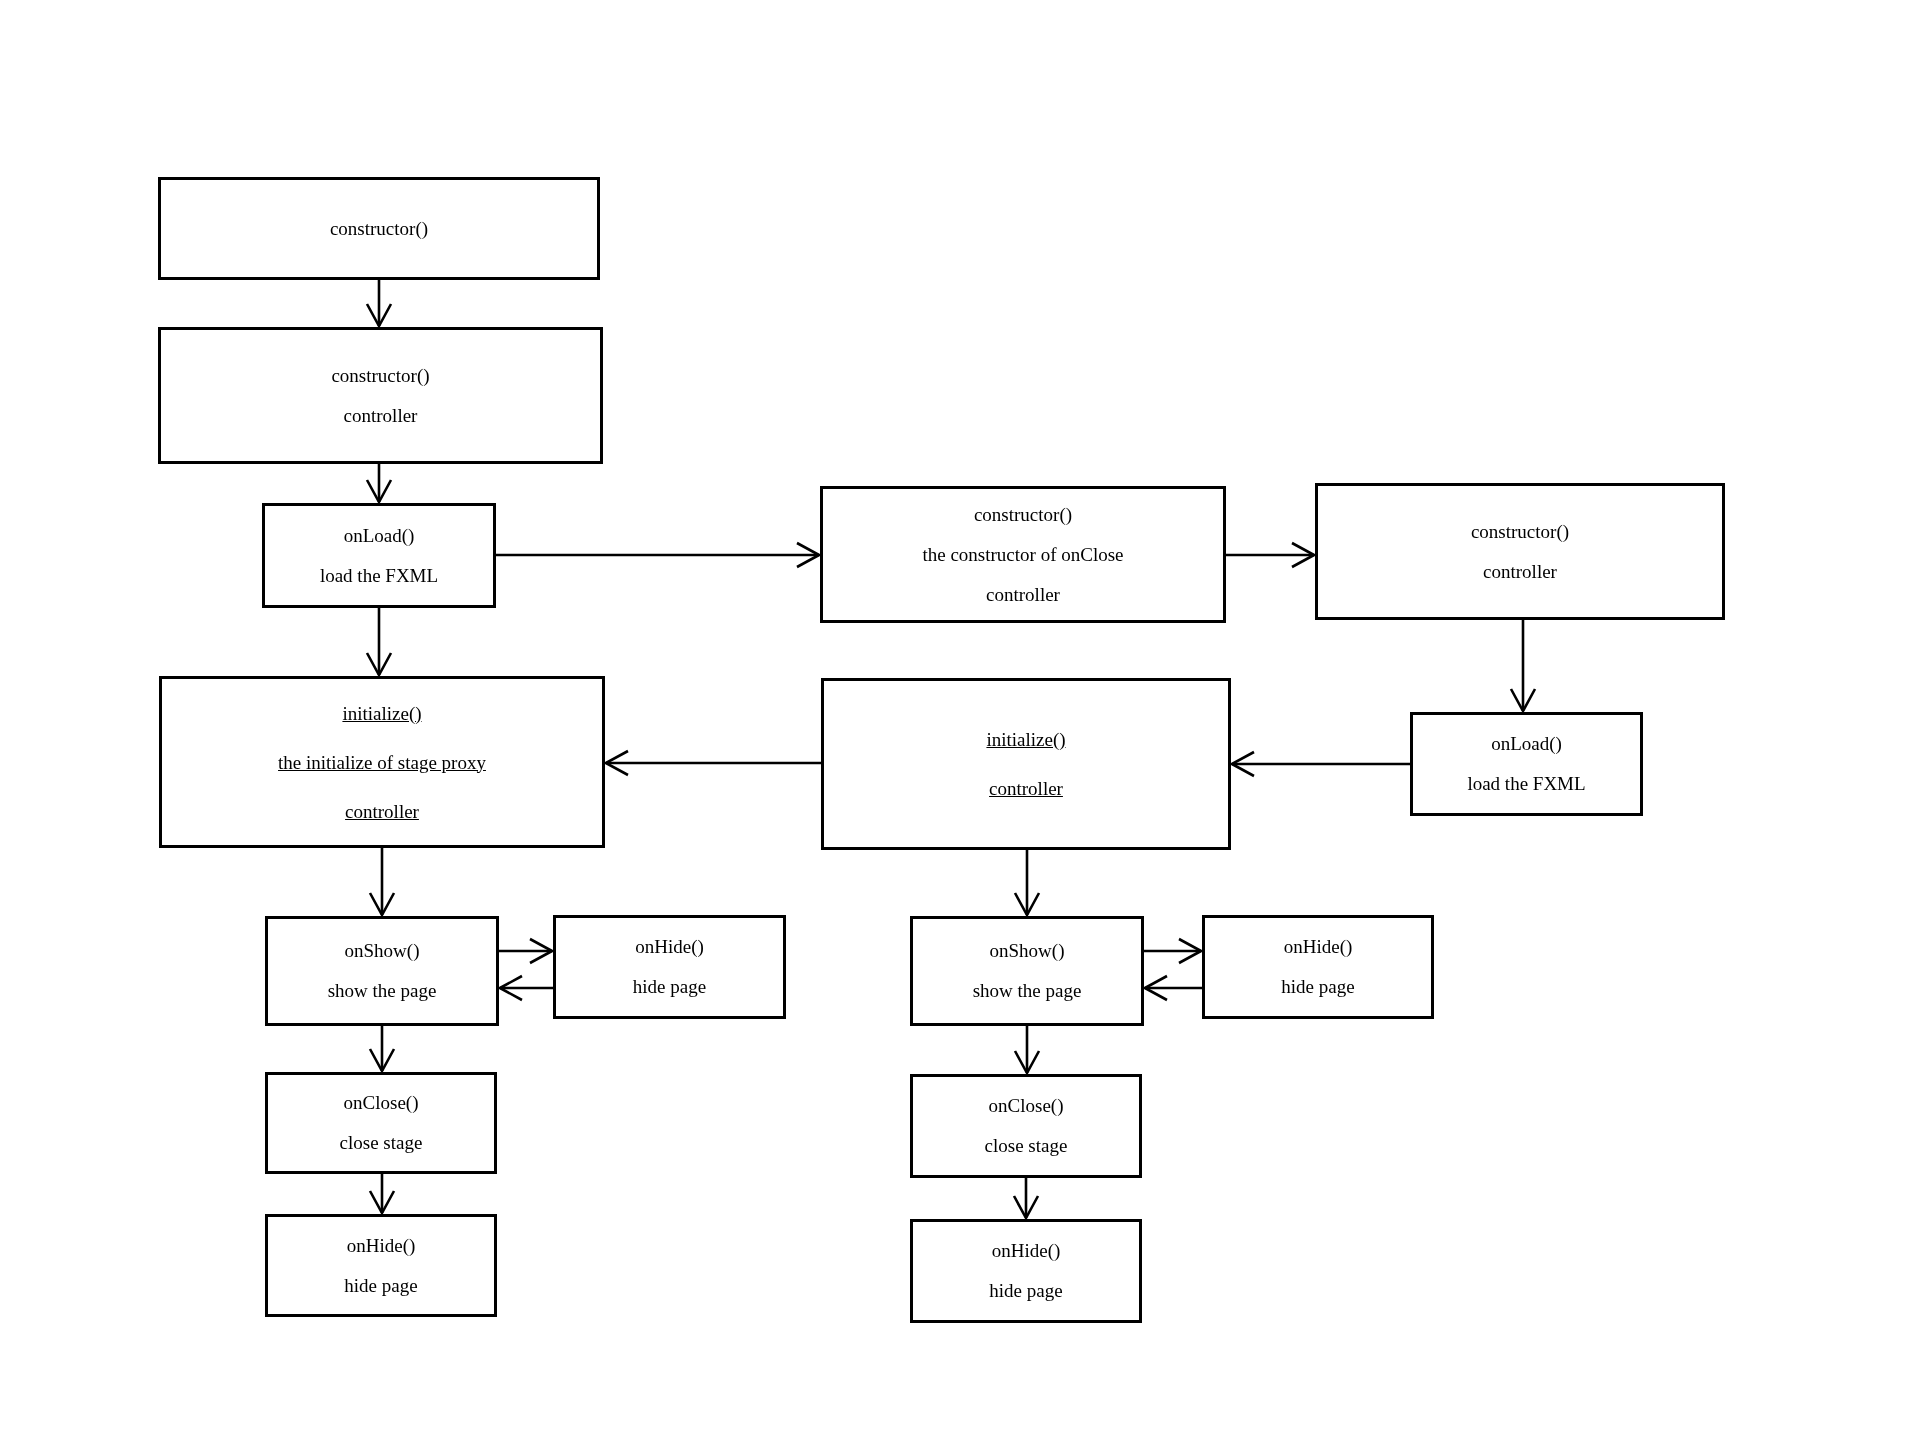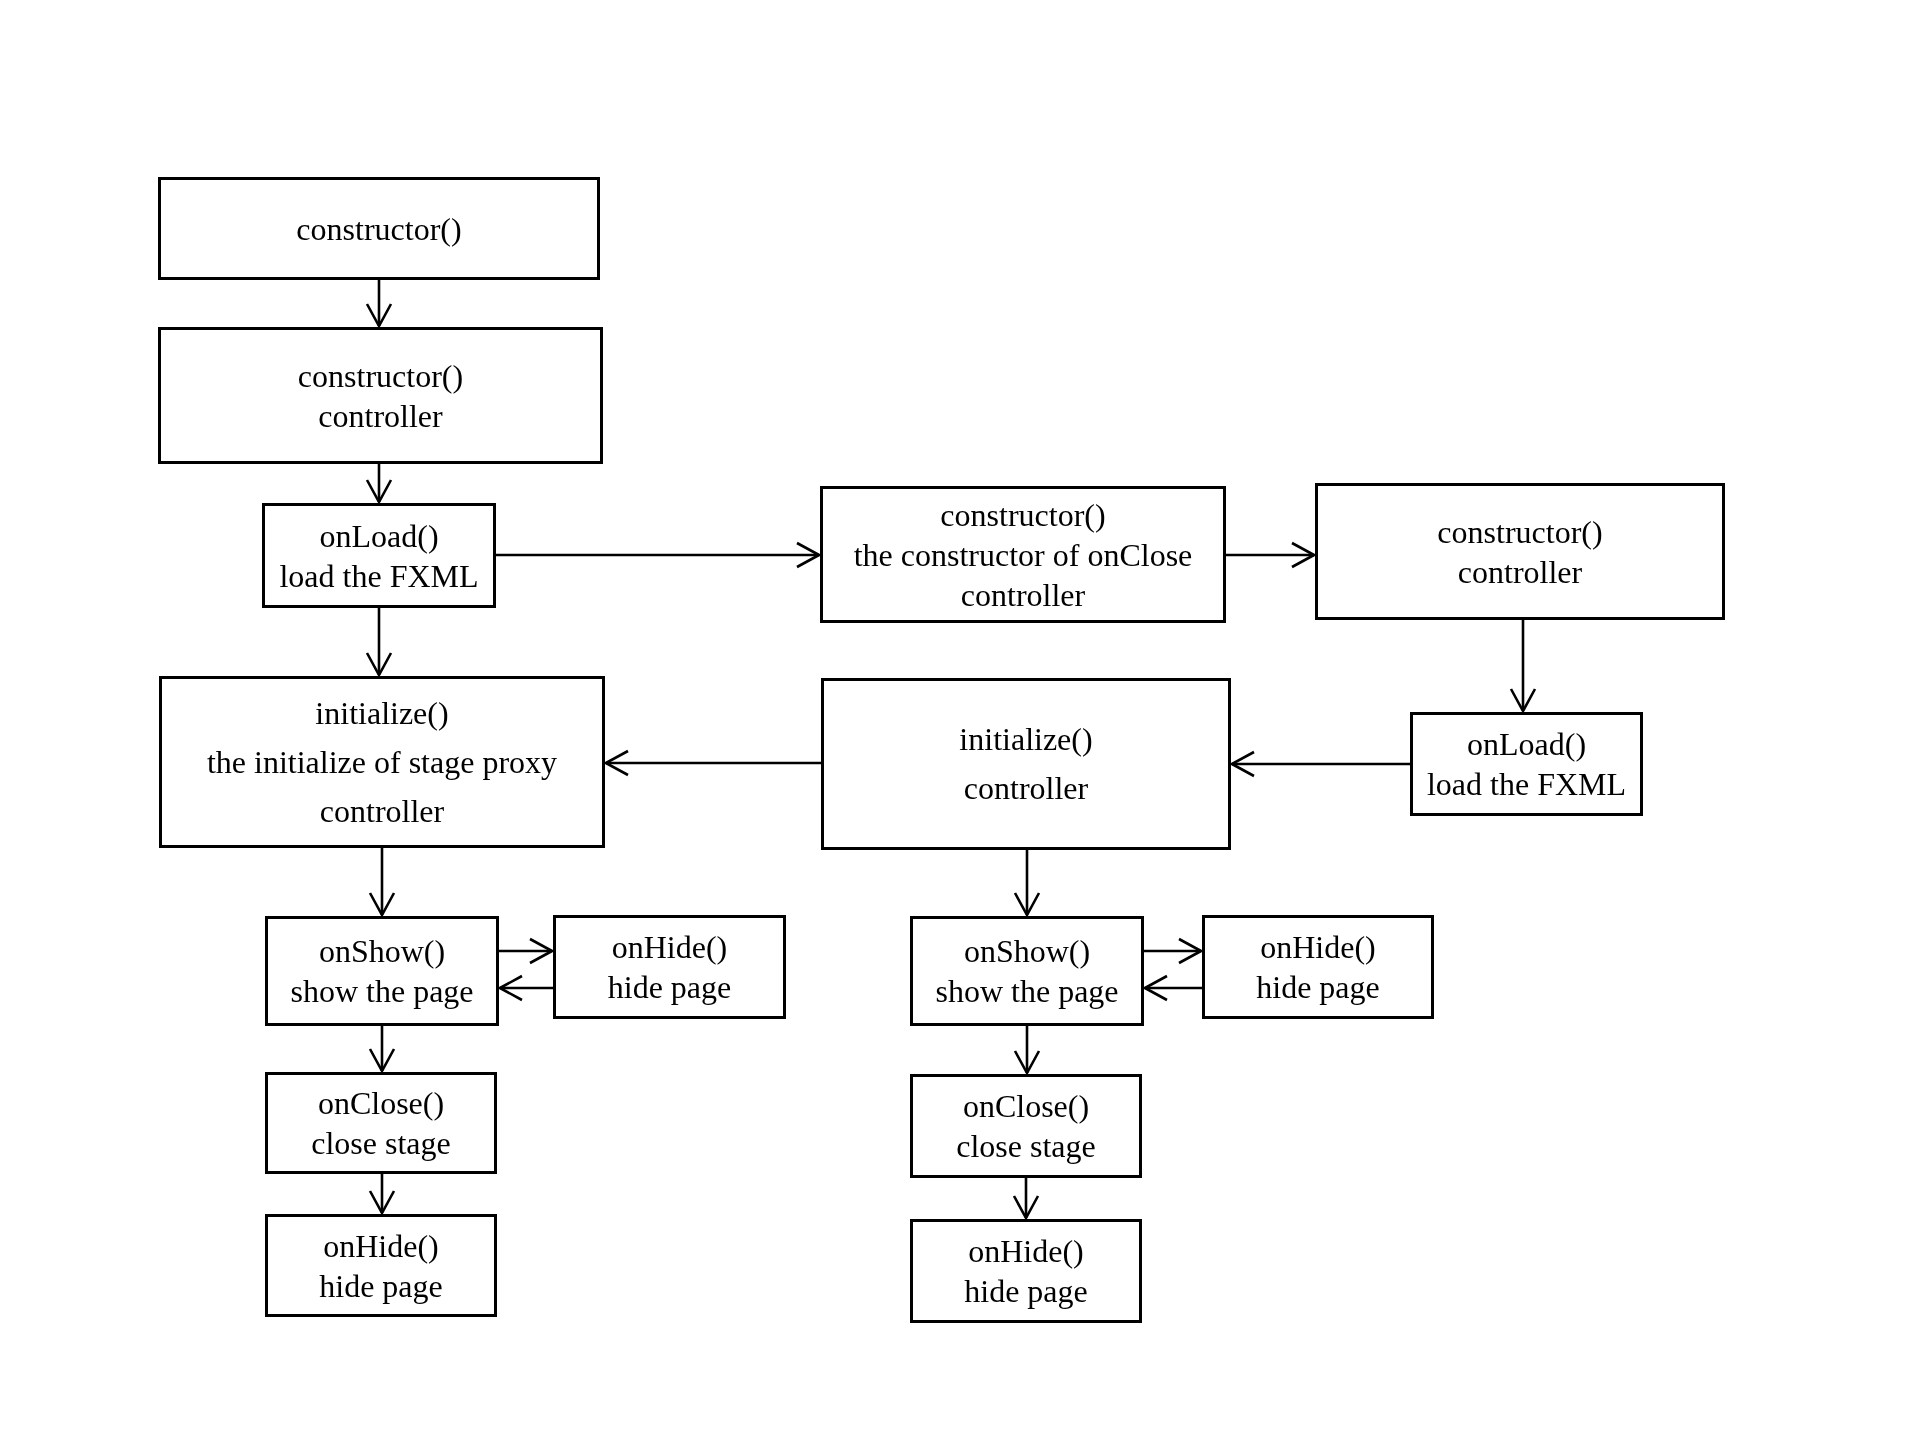--- a/index.html
+++ b/index.html
@@ -24,26 +24,26 @@
     background: #ffffff;
     display: flex;
     flex-direction: column;
     justify-content: center;
     align-items: center;
     text-align: center;
     z-index: 2;
   }
   .node .ln {
     display: block;
-    font-size: 32px;
+    font-size: 19px;
     line-height: 40px;
     white-space: nowrap;
     text-align: center;
   }
-  .node.tall .ln { line-height: 49px; }
+  .node.tall .ln { line-height: 49px; text-decoration: underline; }
   .node .ln:empty { display: none; }
 </style>
 </head>
 <body>
 
 <div class="canvas">
 
   <svg class="wires" viewBox="0 0 1920 1440" xmlns="http://www.w3.org/2000/svg">
     <defs>
       <marker id="arrow" viewBox="0 0 28 28" refX="26" refY="14" markerWidth="28" markerHeight="28" markerUnits="userSpaceOnUse" orient="auto">

